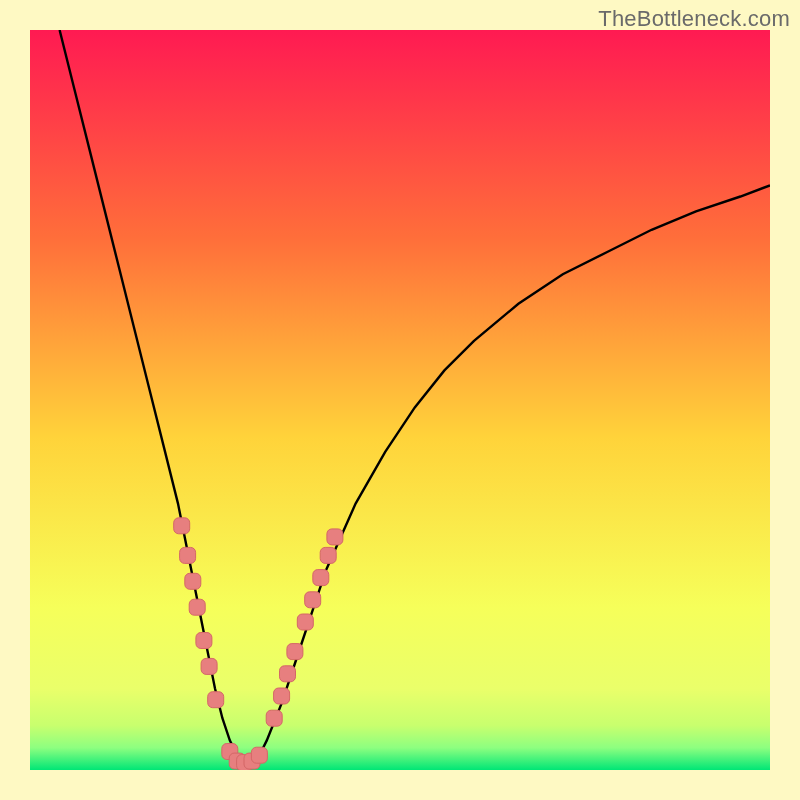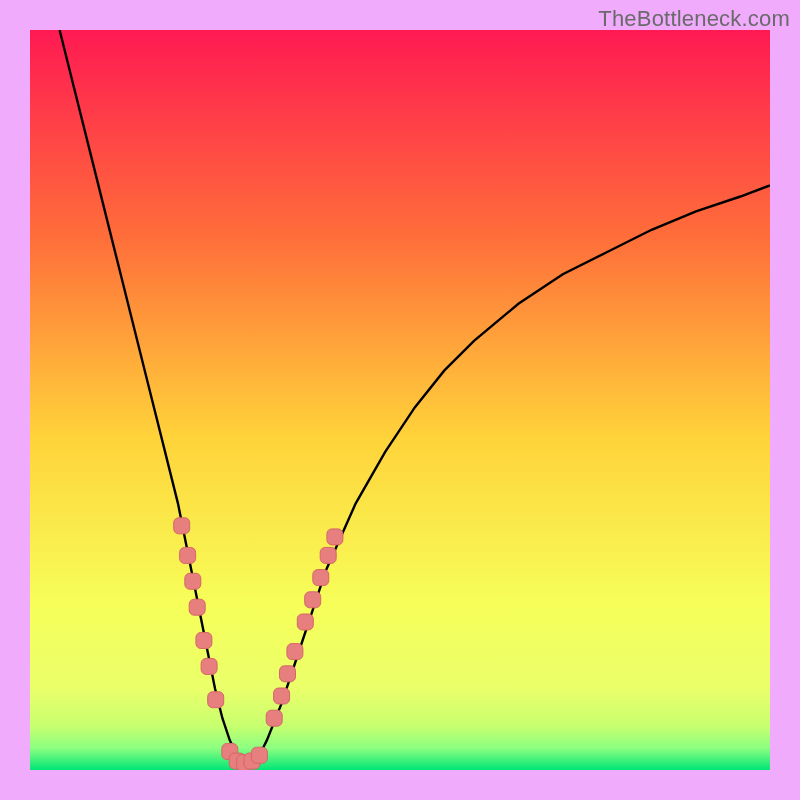--- a/index.html
+++ b/index.html
@@ -8,21 +8,21 @@
     width: 800px;
     height: 800px;
     background: #000;
     overflow: hidden;
     font-family: Arial, Helvetica, sans-serif;
   }
   .stage {
     position: relative;
     width: 800px;
     height: 800px;
-    background: #f0abfc;
+    background: #fef9c3;
   }
   .plot {
     position: absolute;
     left: 30px;
     top: 30px;
     width: 740px;
     height: 740px;
   }
   .watermark {
     position: absolute;

